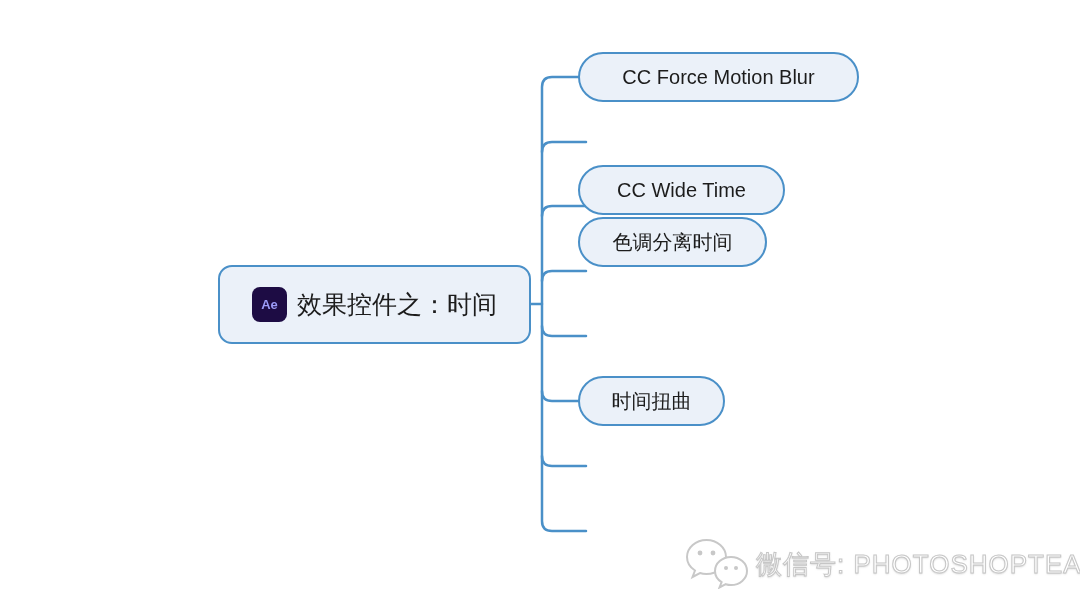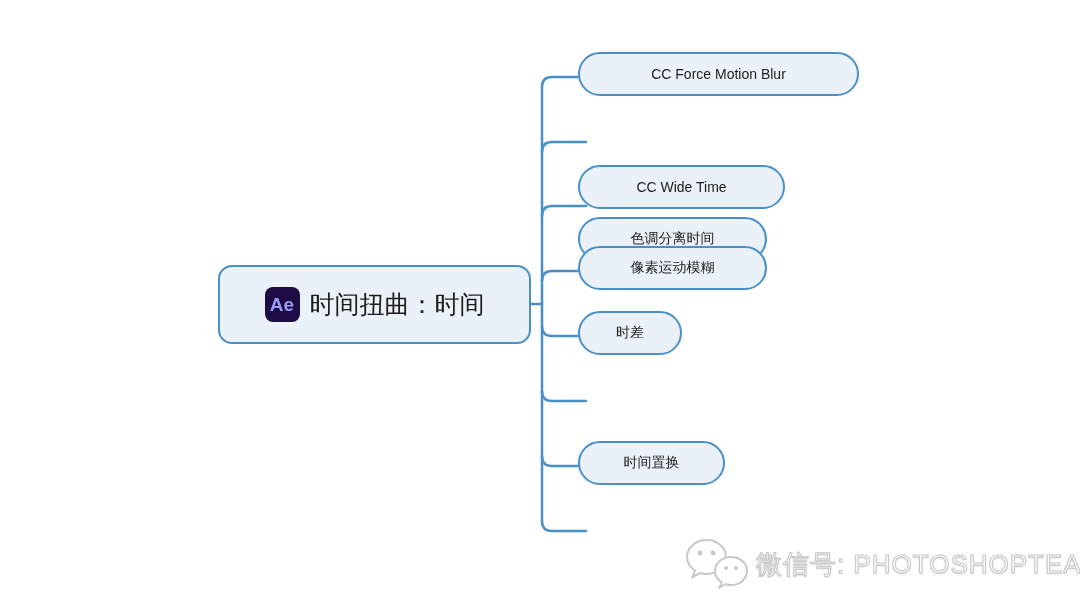--- a/index.html
+++ b/index.html
@@ -27,32 +27,32 @@
     color: #1c1c1c;
   }
   .node.root {
     left: 218px; top: 265px;
     width: 313px; height: 79px;
     border-radius: 14px;
     gap: 10px;
     font-size: 25px;
   }
   .node.child {
-    height: 44px;
+    height: 50px;
     border-radius: 25px;
-    font-size: 14px;
+    font-size: 20px;
     left: 578px;
   }
   .ae-badge {
     width: 35px; height: 35px;
     border-radius: 8px;
     background: #1d0c44;
     color: #9b9bf7;
     font-weight: bold;
-    font-size: 19px;
+    font-size: 13px;
     display: flex;
     align-items: center;
     justify-content: center;
     flex: 0 0 auto;
   }
   .watermark {
     position: absolute;
     left: 686px; top: 538px;
     height: 52px;
     display: flex;
@@ -81,47 +81,41 @@
       <path d="M542 216 Q542 206 552 206 H586"></path>
       <path d="M542 281 Q542 271 552 271 H586"></path>
       <path d="M542 326 Q542 336 552 336 H586"></path>
       <path d="M542 391 Q542 401 552 401 H586"></path>
       <path d="M542 456 Q542 466 552 466 H586"></path>
     </g>
   </svg>
 
   <div class="node root">
     <span class="ae-badge">Ae</span>
-    <span>时间扭曲：时间</span>
+    <span>效果控件之：时间</span>
   </div>
 
   <div class="node child" style="top:52px;width:281px;">
     <span>CC Force Motion Blur</span>
   </div>
 
   <div class="node child" style="top:117px;width:207px;margin-top:48px;">
     <span>CC Wide Time</span>
   </div>
 
   <div class="node child" style="top:181px;width:189px;margin-top:36px;">
     <span>色调分离时间</span>
   </div>
 
-  <div class="node child" style="top:246px;width:189px;">
-    <span>像素运动模糊</span>
+
+
+  <div class="node child" style="top:376px;width:147px;">
+    <span>时间扭曲</span>
   </div>
 
-  <div class="node child" style="top:311px;width:104px;">
-    <span>时差</span>
-  </div>
-
-
-  <div class="node child" style="top:441px;width:147px;">
-    <span>时间置换</span>
-  </div>
 
 
   <div class="watermark">
     <svg width="62" height="50" viewBox="0 0 62 50">
       <g fill="#ffffff" stroke="#c8c8c8" stroke-width="2">
         <path d="M40 18 C40 27.4 31.3 35 20.5 35 C18.2 35 16 34.7 14 34 L6.5 38 L9 31.5 C4.1 28.4 1 23.5 1 18 C1 8.6 9.7 1 20.5 1 C31.3 1 40 8.6 40 18 Z"></path>
         <path d="M61 32 C61 39.7 53.8 46 45 46 C43.2 46 41.4 45.7 39.8 45.2 L33.5 48.5 L35.6 43.2 C31.6 40.6 29 36.6 29 32 C29 24.3 36.2 18 45 18 C53.8 18 61 24.3 61 32 Z"></path>
       </g>
       <g fill="#c8c8c8" stroke="none">
         <circle cx="14" cy="14" r="2.4"></circle>

